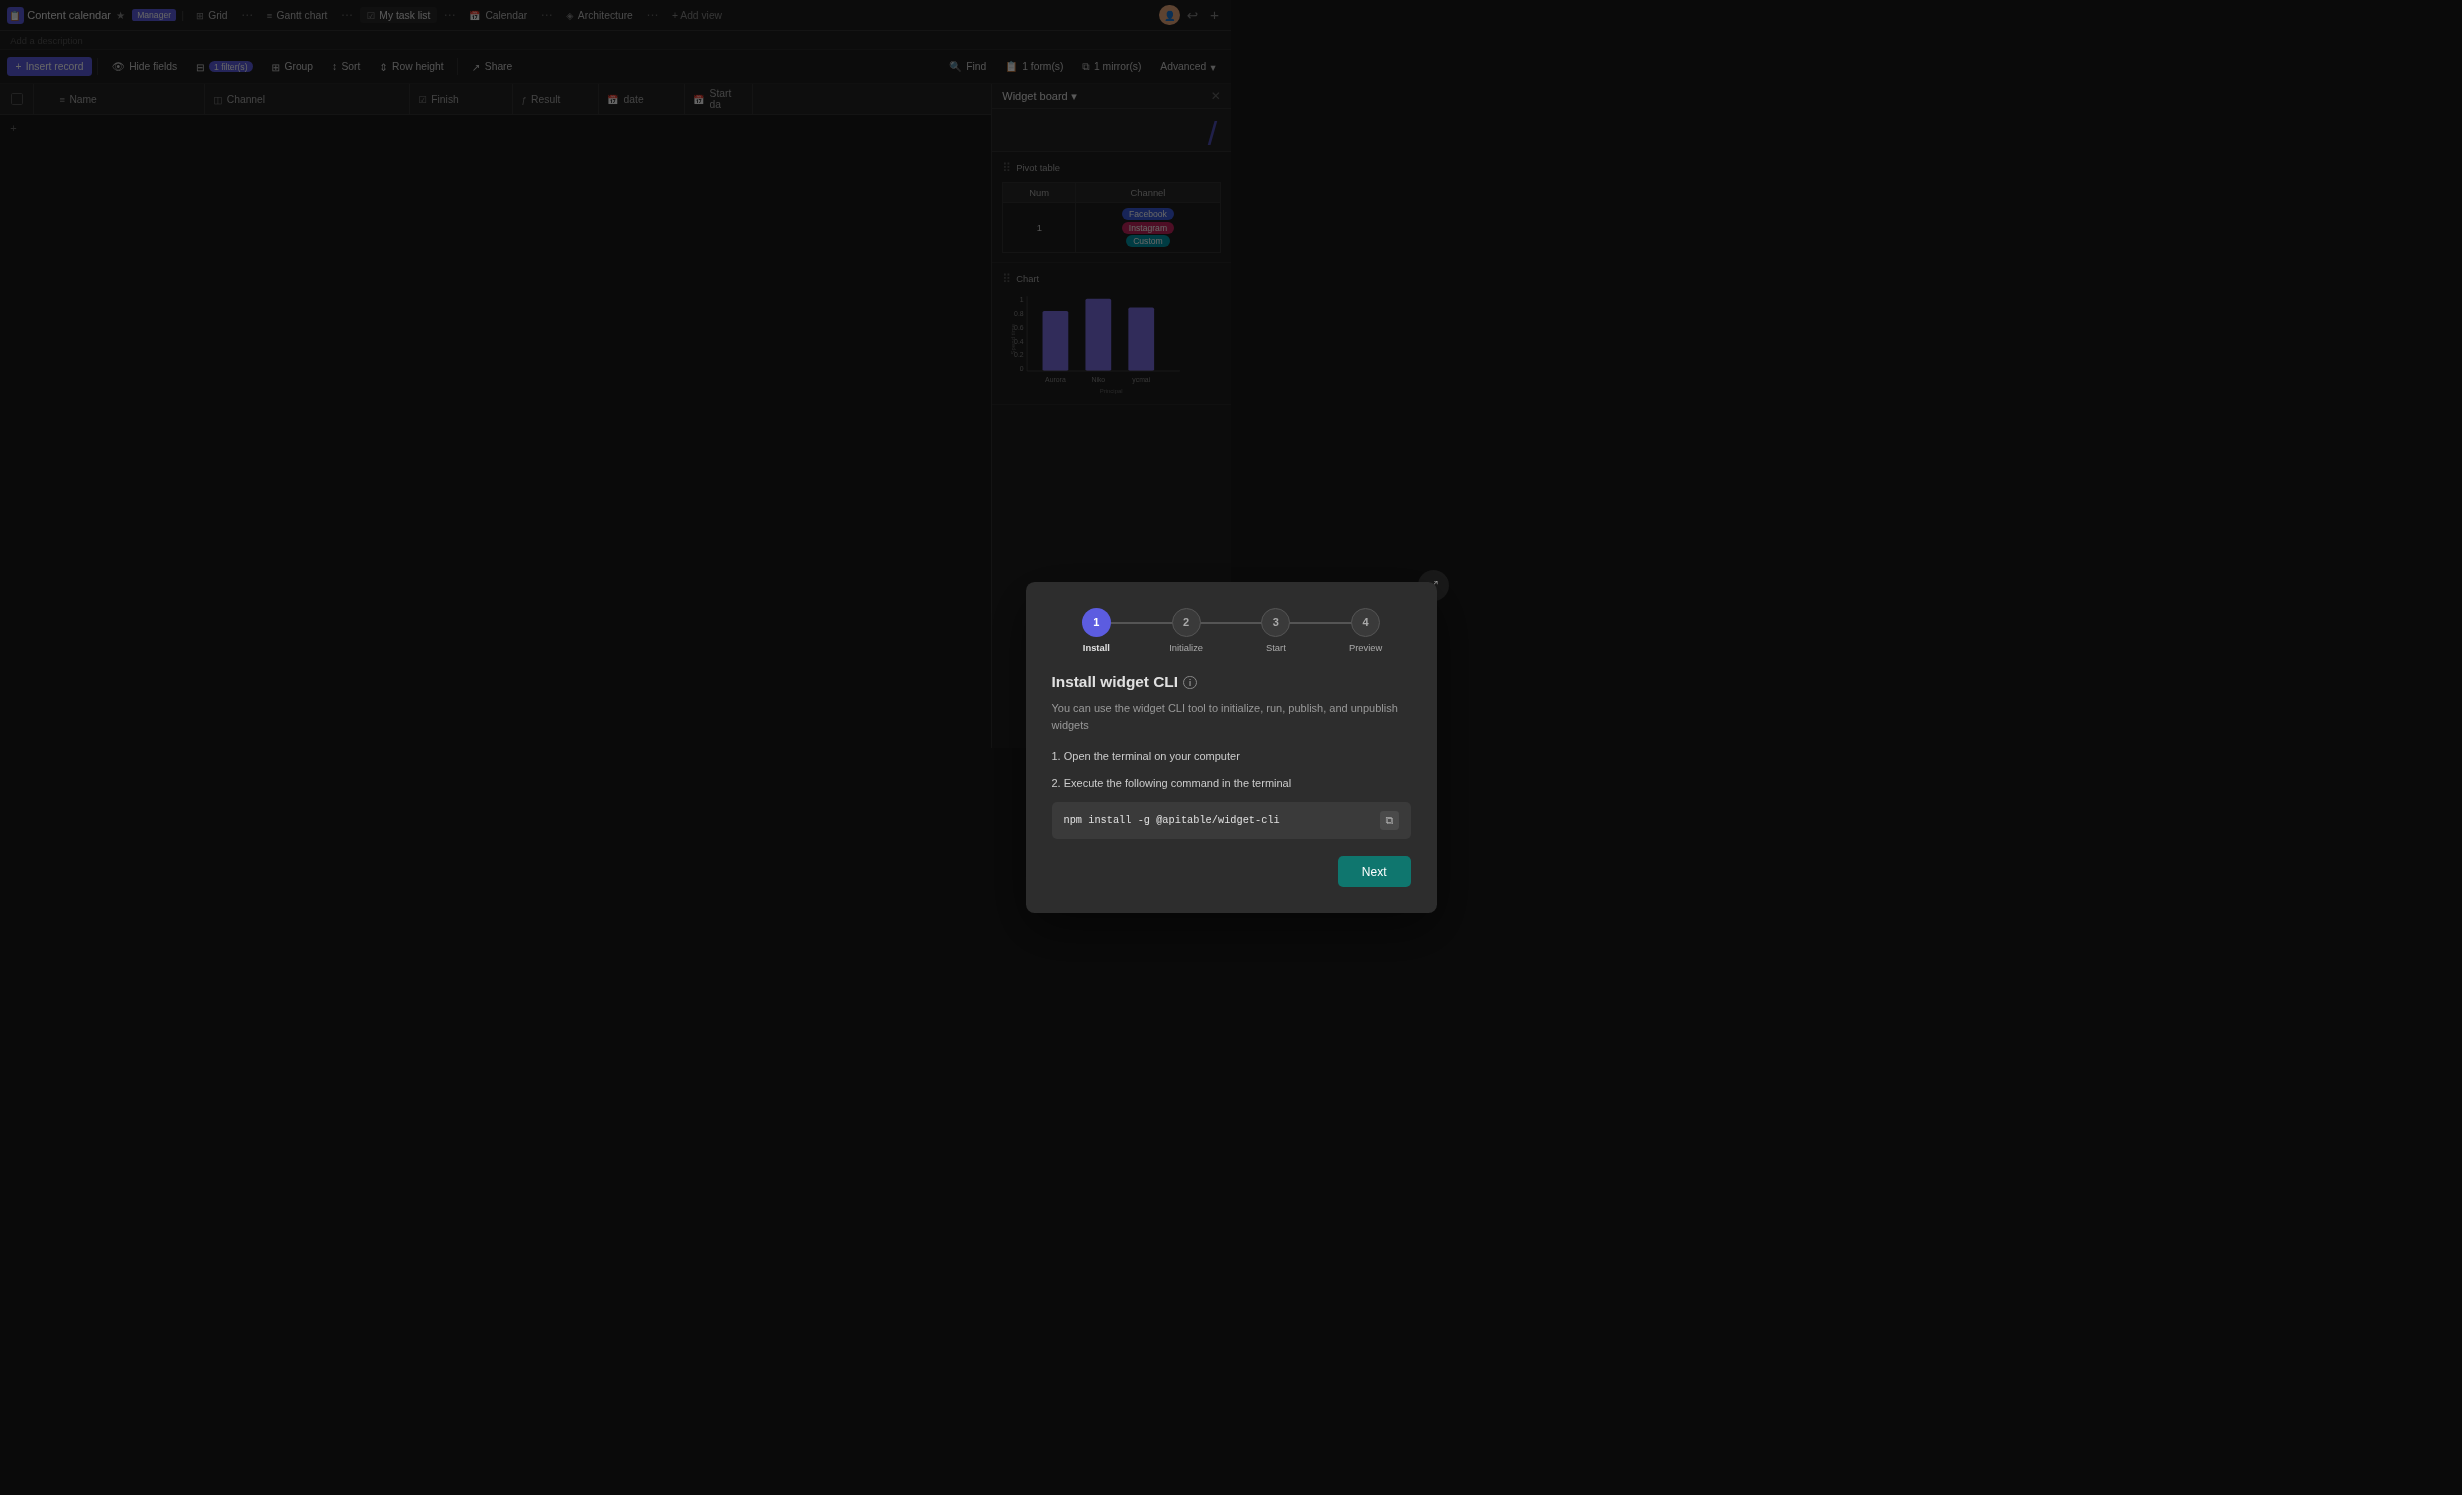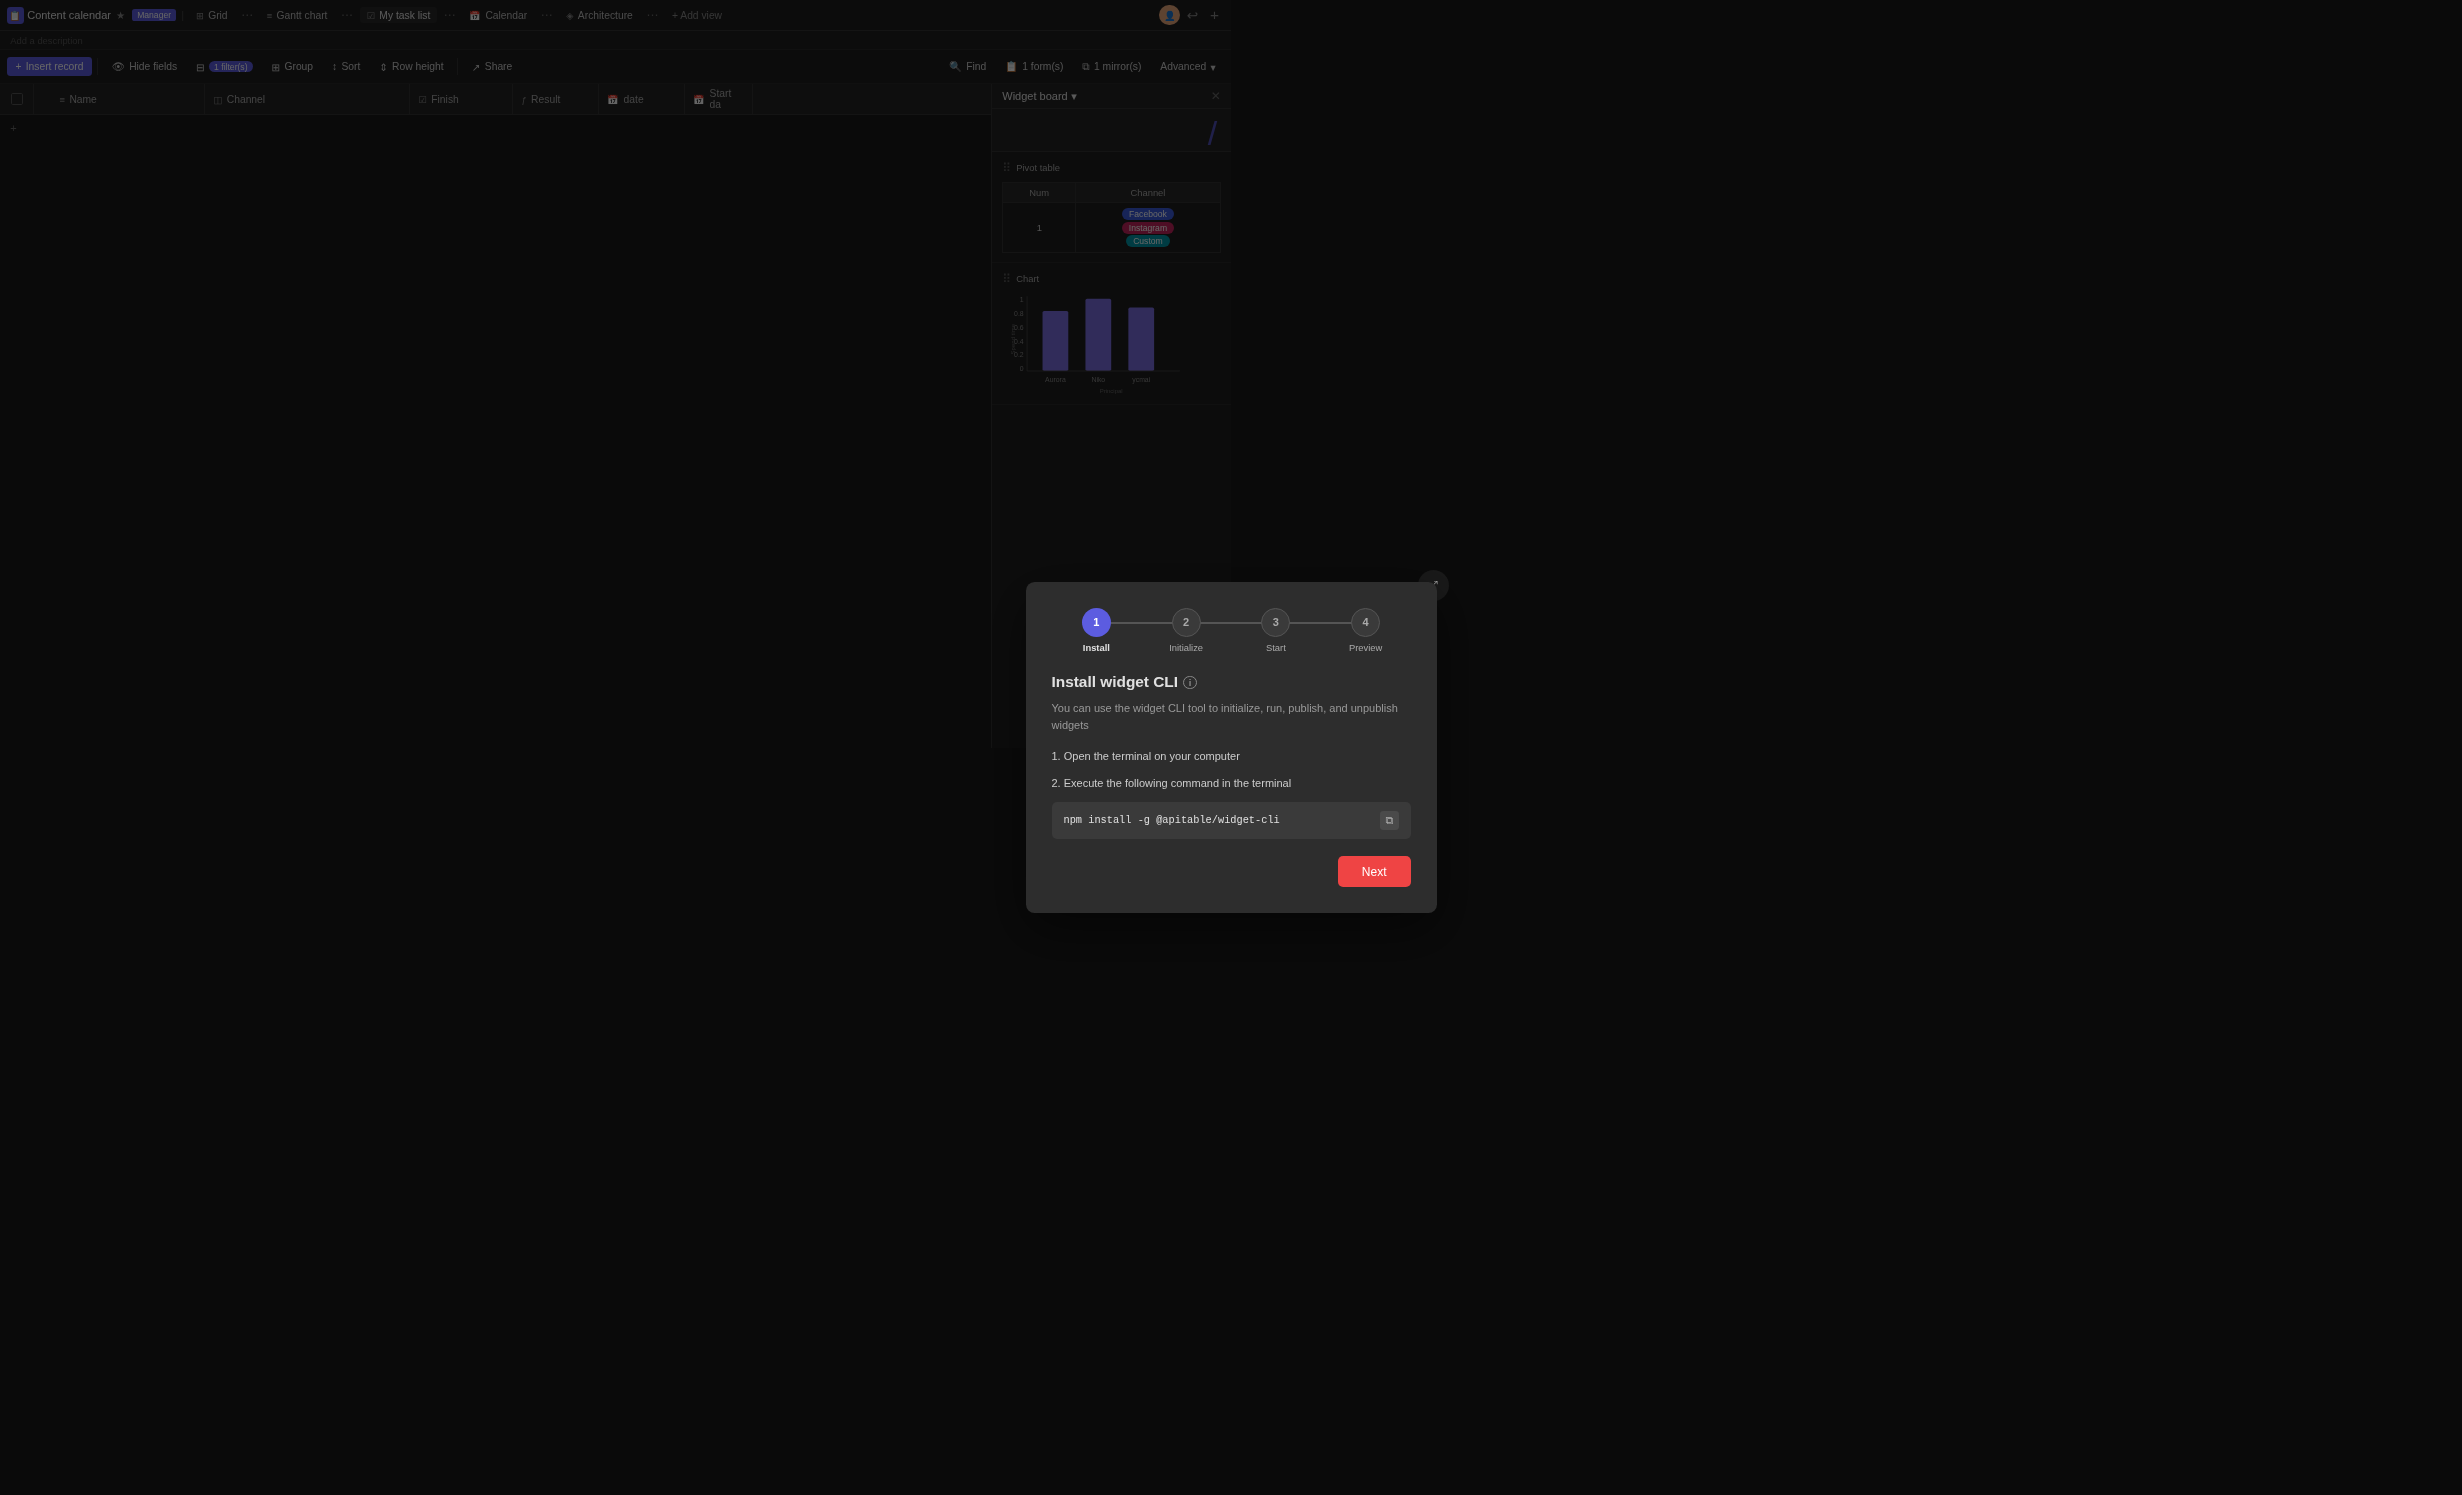--- a/index.html
+++ b/index.html
@@ -110,21 +110,21 @@
     .modal-desc { color: #999; font-size: 11px; line-height: 1.5; margin-bottom: 15.4px; }
     .modal-step { color: #ccc; font-size: 11px; margin-bottom: 10.3px; line-height: 1.5; }
 
     
     .code-box { background: #3a3a3a; border-radius: 5.1px; display: flex; align-items: center; justify-content: space-between; padding: 8.6px 12px; margin-top: 5.1px; margin-bottom: 17px; }
     .code-text { font-family: 'Courier New', monospace; font-size: 10.3px; color: #e0e0e0; }
     .code-copy { background: #4a4a4a; border: none; border-radius: 3.4px; padding: 3.4px 5.1px; cursor: pointer; color: #aaa; font-size: 11px; }
 
     
     .modal-footer { display: flex; justify-content: flex-end; }
-    .next-btn { background: #ef4444; color: white; border: none; border-radius: 5.1px; padding: 8.6px 24px; font-size: 12px; font-weight: 500; cursor: pointer; }
+    .next-btn { background: #0f766e; color: white; border: none; border-radius: 5.1px; padding: 8.6px 24px; font-size: 12px; font-weight: 500; cursor: pointer; }
 
     
     ::-webkit-scrollbar { width: 5.1px; }
     ::-webkit-scrollbar-track { background: #1a1a1a; }
     ::-webkit-scrollbar-thumb { background: #444; border-radius: 2.6px; }
   </style>
 </head>
 <body>
 
 <div class="top-nav">

